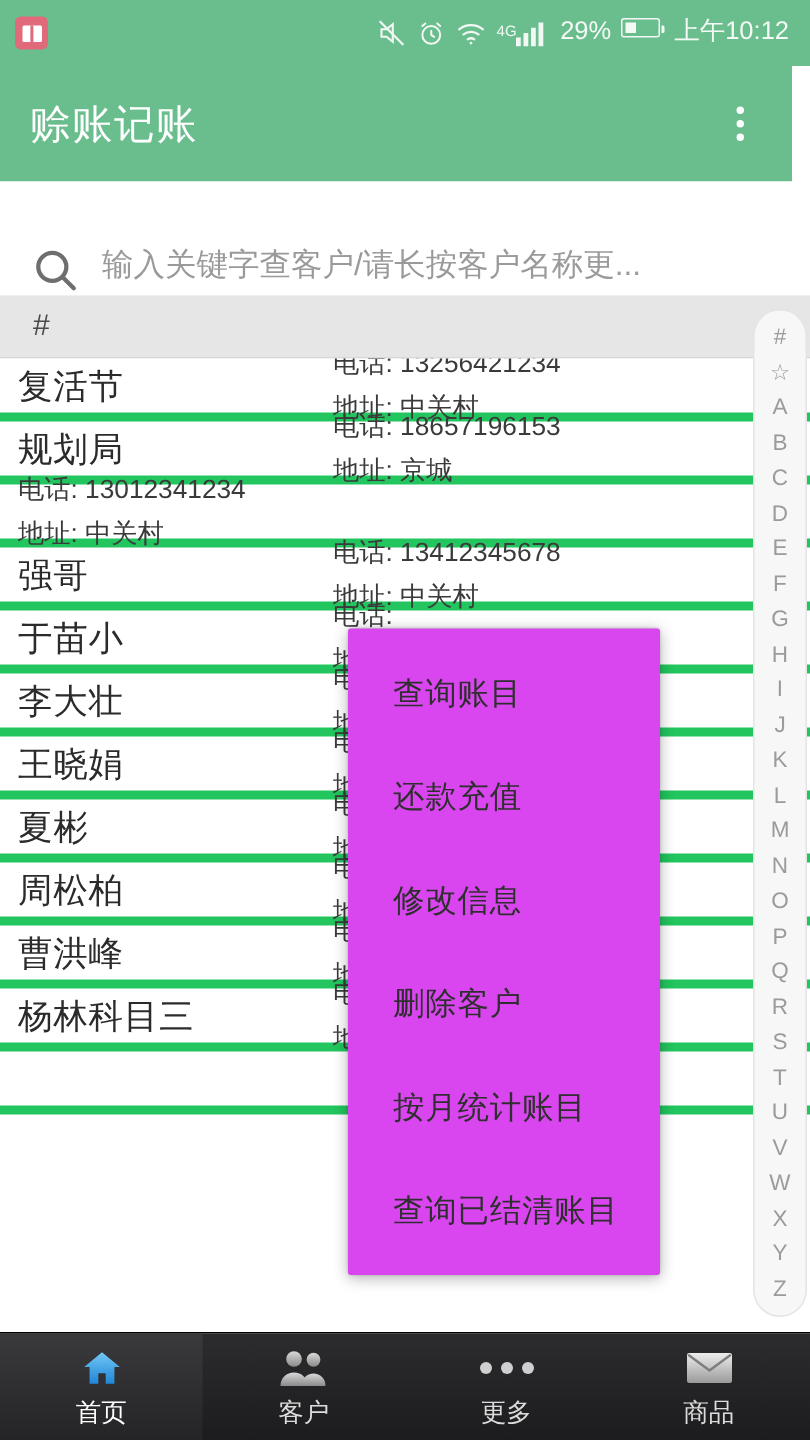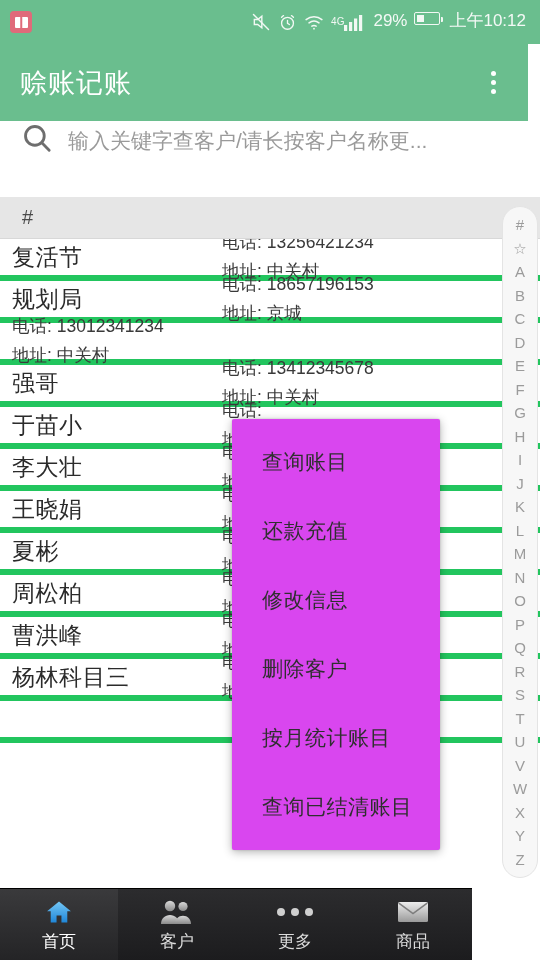--- a/index.html
+++ b/index.html
@@ -47,21 +47,21 @@
   .app-title { color:#ffffff; font-size:27px; font-weight:400; letter-spacing:1px; }
   .overflow-btn {
     margin-left:auto; width:34px; height:44px;
     display:flex; flex-direction:column; align-items:center; justify-content:center; gap:4px;
   }
   .overflow-btn i { display:block; width:5px; height:5px; border-radius:50%; background:#ffffff; }
 
   
   .searchbar {
     position:absolute; top:121px; left:0; width:540px; height:76px;
-    background:#ffffff; display:flex; align-items:flex-start; padding:0 16px;
+    background:#ffffff; display:flex; align-items:flex-end; padding:0 16px;
     box-shadow:0 1px 0 rgba(0,0,0,0.03);
   }
   .search-icon { width:34px; height:34px; margin:0 14px 0 4px; flex:none; color:#6e6e6e; }
   .search-input {
     flex:1; border:none; outline:none; background:transparent;
     font-family:"Liberation Sans","DejaVu Sans",sans-serif;
     font-size:21px; color:#3a3a3a; padding:0; height:40px;
   }
   .search-input::placeholder { color:#9a9a9a; }
 
@@ -109,21 +109,21 @@
     border-radius:2px; padding:8px 0;
     display:flex; flex-direction:column; justify-content:space-around;
   }
   .dialog-item {
     height:62px; display:flex; align-items:center; padding-left:30px;
     font-size:21px; color:#2f2f2f; letter-spacing:0.5px; white-space:nowrap;
   }
 
   
   .bottomnav {
-    position:absolute; bottom:0; left:0; width:472px; height:72px;
+    position:absolute; bottom:0; left:0; width:540px; height:72px;
     background:linear-gradient(#2c2c2e,#1c1c1e);
     display:flex; border-top:1px solid #000;
     z-index:30;
   }
   .nav-item {
     flex:1; display:flex; flex-direction:column; align-items:center; justify-content:center; gap:3px;
   }
   .nav-item.active { background:linear-gradient(#3a3a3c,#242426); }
   .nav-label { font-size:17px; color:#dcdcdc; }
   .nav-item.active .nav-label { color:#ffffff; }

